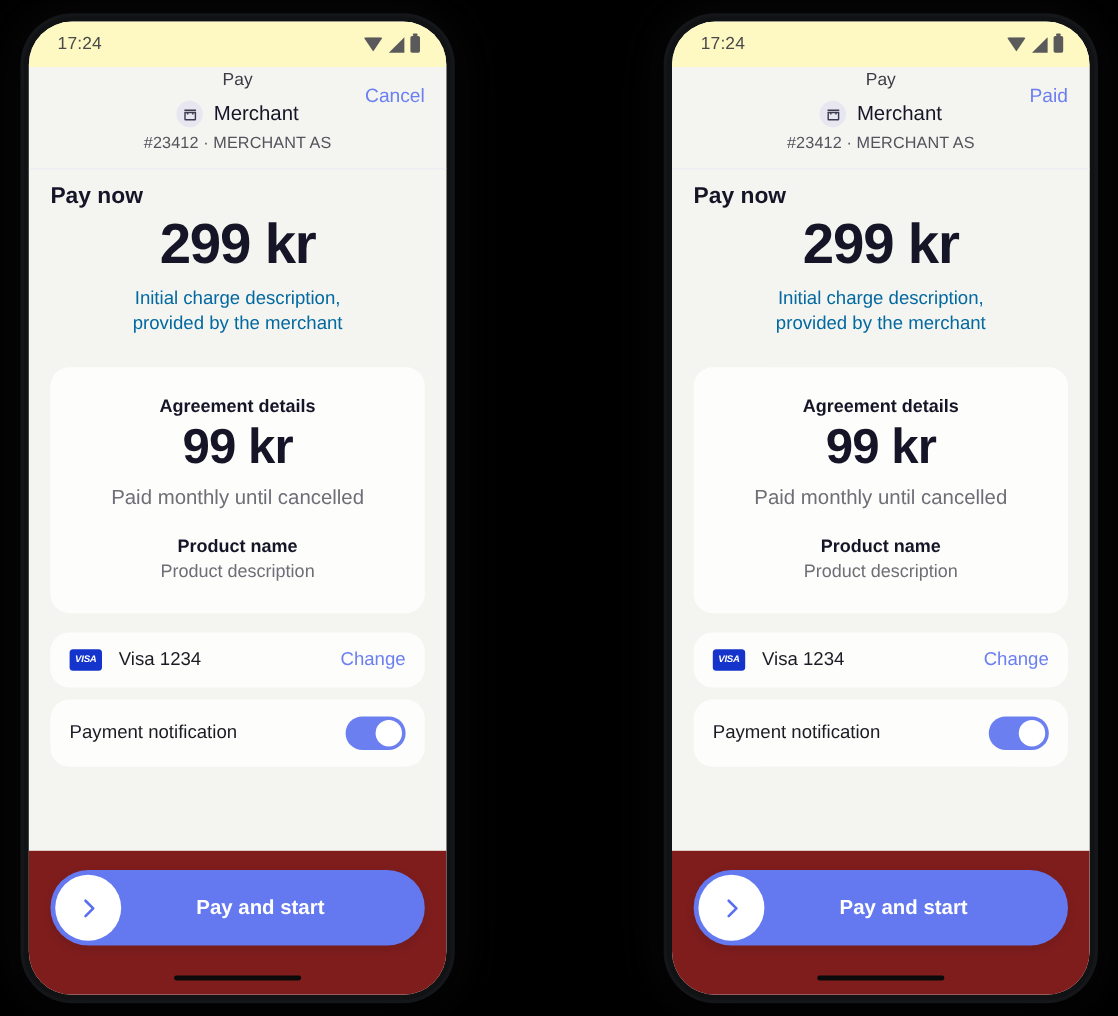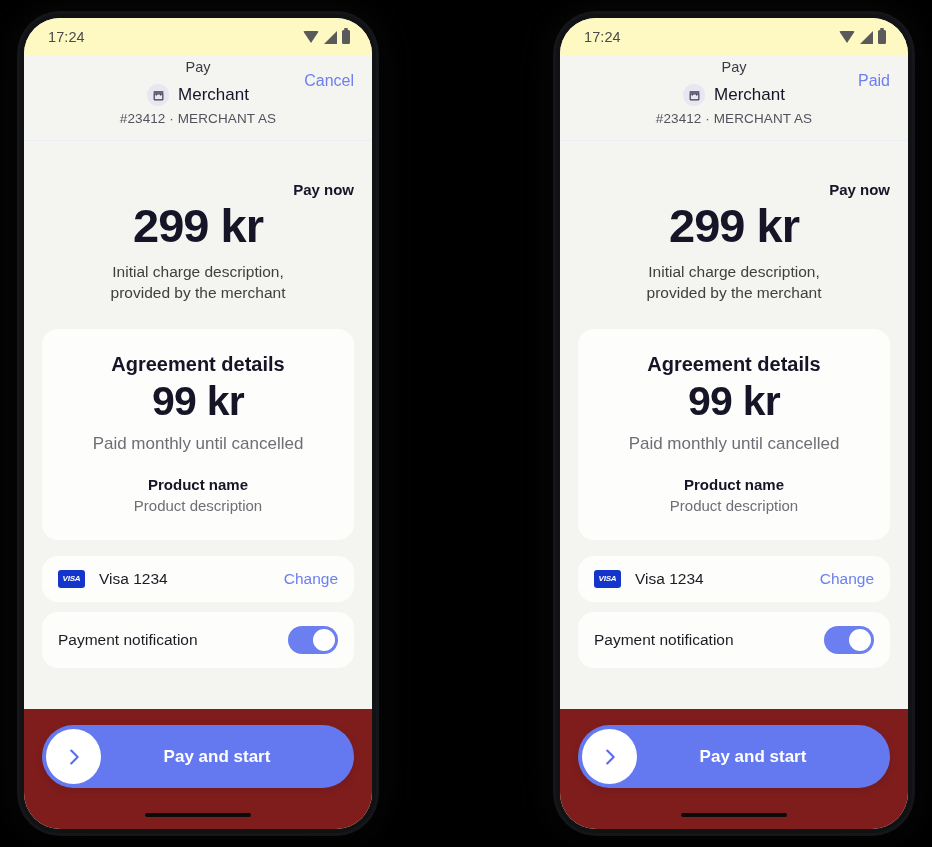--- a/index.html
+++ b/index.html
@@ -164,55 +164,55 @@
   .body {
     flex: 1 1 auto;
     background: #f4f4f0;
     padding: 0 18px;
     display: flex;
     flex-direction: column;
     overflow: hidden;
   }
 
   .paynow-label {
-    margin-top: 40px;
-    text-align: right;
-    font-size: 15px;
+    margin-top: 12px;
+    text-align: left;
+    font-size: 19px;
     font-weight: bold;
     color: #151527;
   }
   .paynow-amount {
     margin-top: 2px;
     text-align: center;
     font-size: 47px;
     font-weight: bold;
     color: #151527;
     letter-spacing: -1px;
     line-height: 1.12;
   }
   .paynow-desc {
     margin-top: 8px;
     text-align: center;
     font-size: 15.5px;
-    color: #404040;
+    color: #0369a1;
     line-height: 1.38;
   }
 
   
   .card {
     background: #fdfdfc;
     border-radius: 16px;
   }
   .agreement-card {
     margin-top: 26px;
     padding: 24px 16px 26px 16px;
     text-align: center;
   }
   .agreement-title {
-    font-size: 20px;
+    font-size: 15px;
     font-weight: bold;
     color: #151527;
   }
   .agreement-amount {
     margin-top: 1px;
     font-size: 41px;
     font-weight: bold;
     color: #151527;
     letter-spacing: -0.8px;
     line-height: 1.2;

